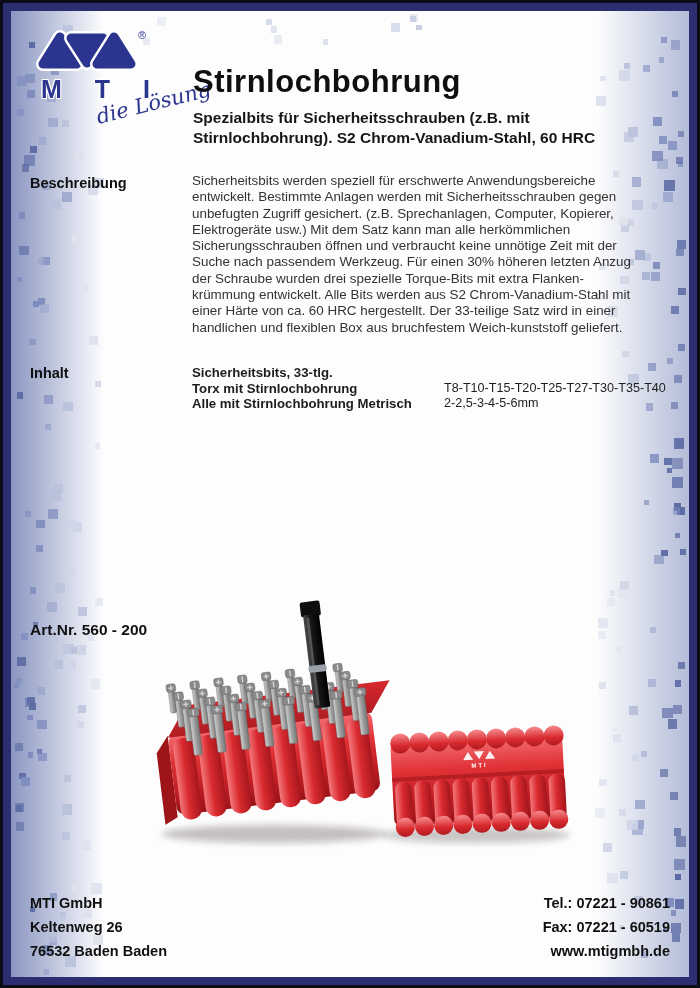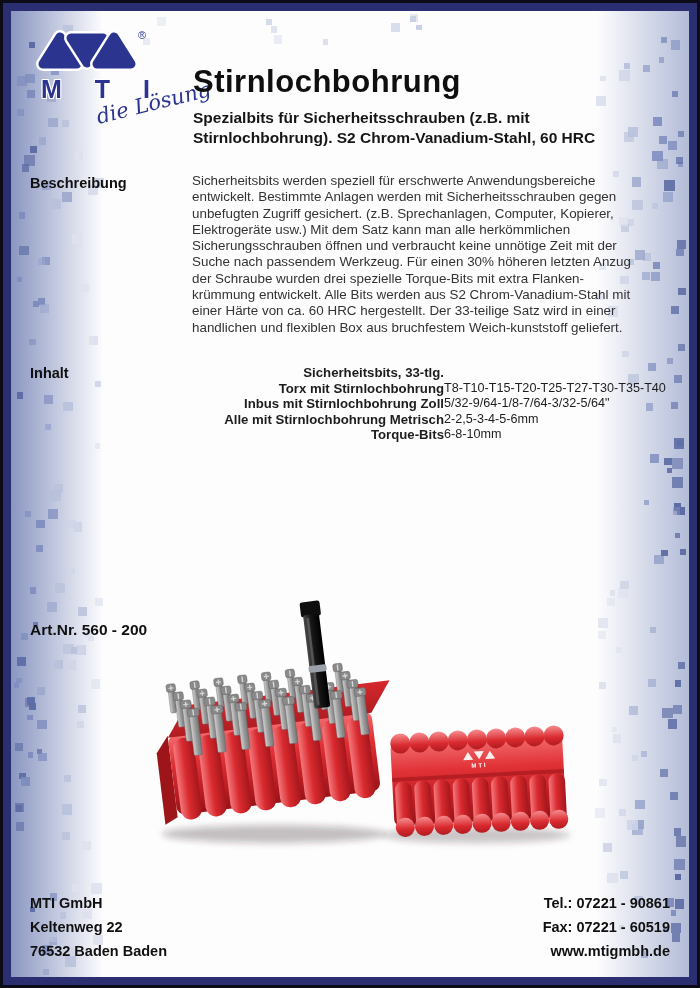--- a/index.html
+++ b/index.html
@@ -39,21 +39,21 @@
   .subtitle{position:absolute;left:182px;top:97px;width:445px;margin:0;font-size:15.5px;line-height:19.5px;font-weight:bold;color:#161616;}
 
   .side-label{position:absolute;left:19px;font-size:14.5px;font-weight:bold;color:#101010;}
   .side-label.desc{top:164px;}
   .side-label.inhalt{top:354px;}
 
   .body-text{position:absolute;left:181px;top:162px;width:442px;margin:0;font-size:13.4px;line-height:16.3px;color:#333;}
 
   .content-table{position:absolute;left:181px;top:354px;}
   .crow{display:flex;height:15.6px;line-height:15.6px;white-space:nowrap;}
-  .clabel{flex:0 0 252px;font-size:13.2px;color:#1d1d1d;text-align:right;}
+  .clabel{flex:0 0 252px;font-size:13.2px;color:#1d1d1d;}
   .clabel.b{font-weight:bold;}
   .cvalue{font-size:12.6px;color:#1d1d1d;}
 
   .artnr{position:absolute;left:19px;top:610px;font-size:15.5px;font-weight:bold;color:#101010;}
 
   .product{position:absolute;left:135px;top:617px;width:420px;height:215px;margin:0;}
   .product svg{overflow:visible;display:block;}
 
   .footer{
     position:absolute;left:19px;right:19px;top:884px;
@@ -327,30 +327,22 @@
     <div class="content-table" id="ctable">
         <div class="crow">
           <span class="clabel b">Sicherheitsbits, 33-tlg.</span>
           <span class="cvalue"></span>
         </div>
         <div class="crow">
           <span class="clabel b">Torx mit Stirnlochbohrung</span>
           <span class="cvalue">T8-T10-T15-T20-T25-T27-T30-T35-T40</span>
         </div>
         <div class="crow">
-          <span class="clabel b">Inbus mit Stirnlochbohrung Zoll</span>
-          <span class="cvalue">5/32-9/64-1/8-7/64-3/32-5/64"</span>
-        </div>
-        <div class="crow">
           <span class="clabel b">Alle mit Stirnlochbohrung Metrisch</span>
           <span class="cvalue">2-2,5-3-4-5-6mm</span>
-        </div>
-        <div class="crow">
-          <span class="clabel b">Torque-Bits</span>
-          <span class="cvalue">6-8-10mm</span>
         </div>
       </div>
 
     <div class="artnr">Art.Nr. 560 - 200</div>
 
     <figure class="product">
       <svg width="420" height="215" viewBox="0 0 420 215">
         <defs>
           <linearGradient id="gRed" x1="0" y1="0" x2="0" y2="1">
             <stop offset="0" stop-color="#f26b6e"></stop>
@@ -564,21 +556,21 @@
             </g>
             <text x="2" y="14" font-size="6" font-weight="bold" fill="#fff" text-anchor="middle" letter-spacing="2">MTI</text>
           </g>
         </g>
       </svg>
     </figure>
 
     <div class="footer">
       <div class="col">
         <div>MTI GmbH</div>
-        <div>Keltenweg 22</div>
+        <div>Keltenweg 26</div>
         <div>76532 Baden Baden</div>
       </div>
       <div class="col right">
         <div>Tel.: 07221 - 90861</div>
         <div>Fax: 07221 - 60519</div>
         <div>www.mtigmbh.de</div>
       </div>
     </div>
 
   </div>

